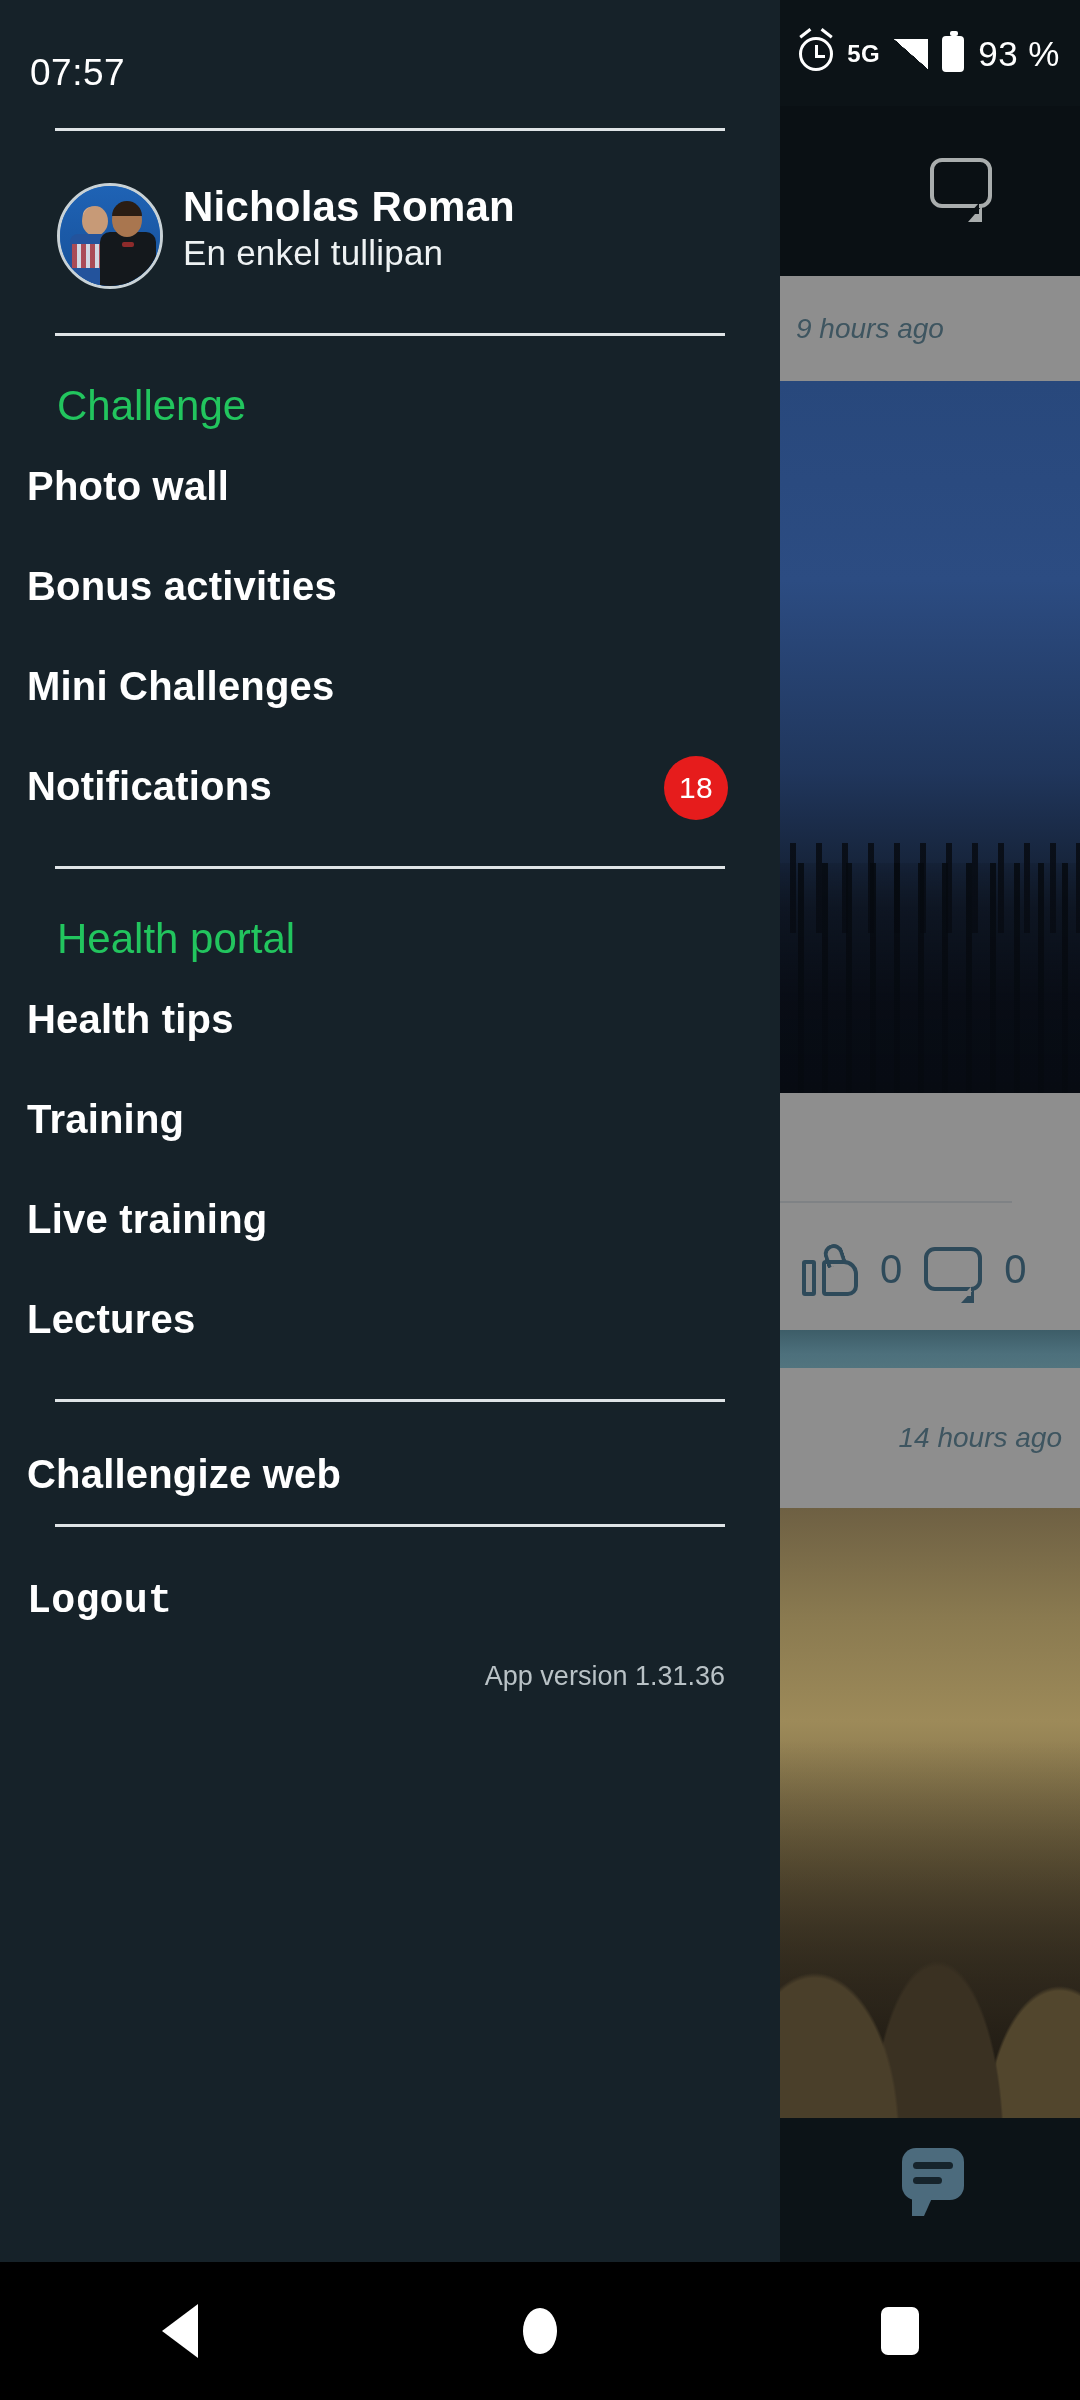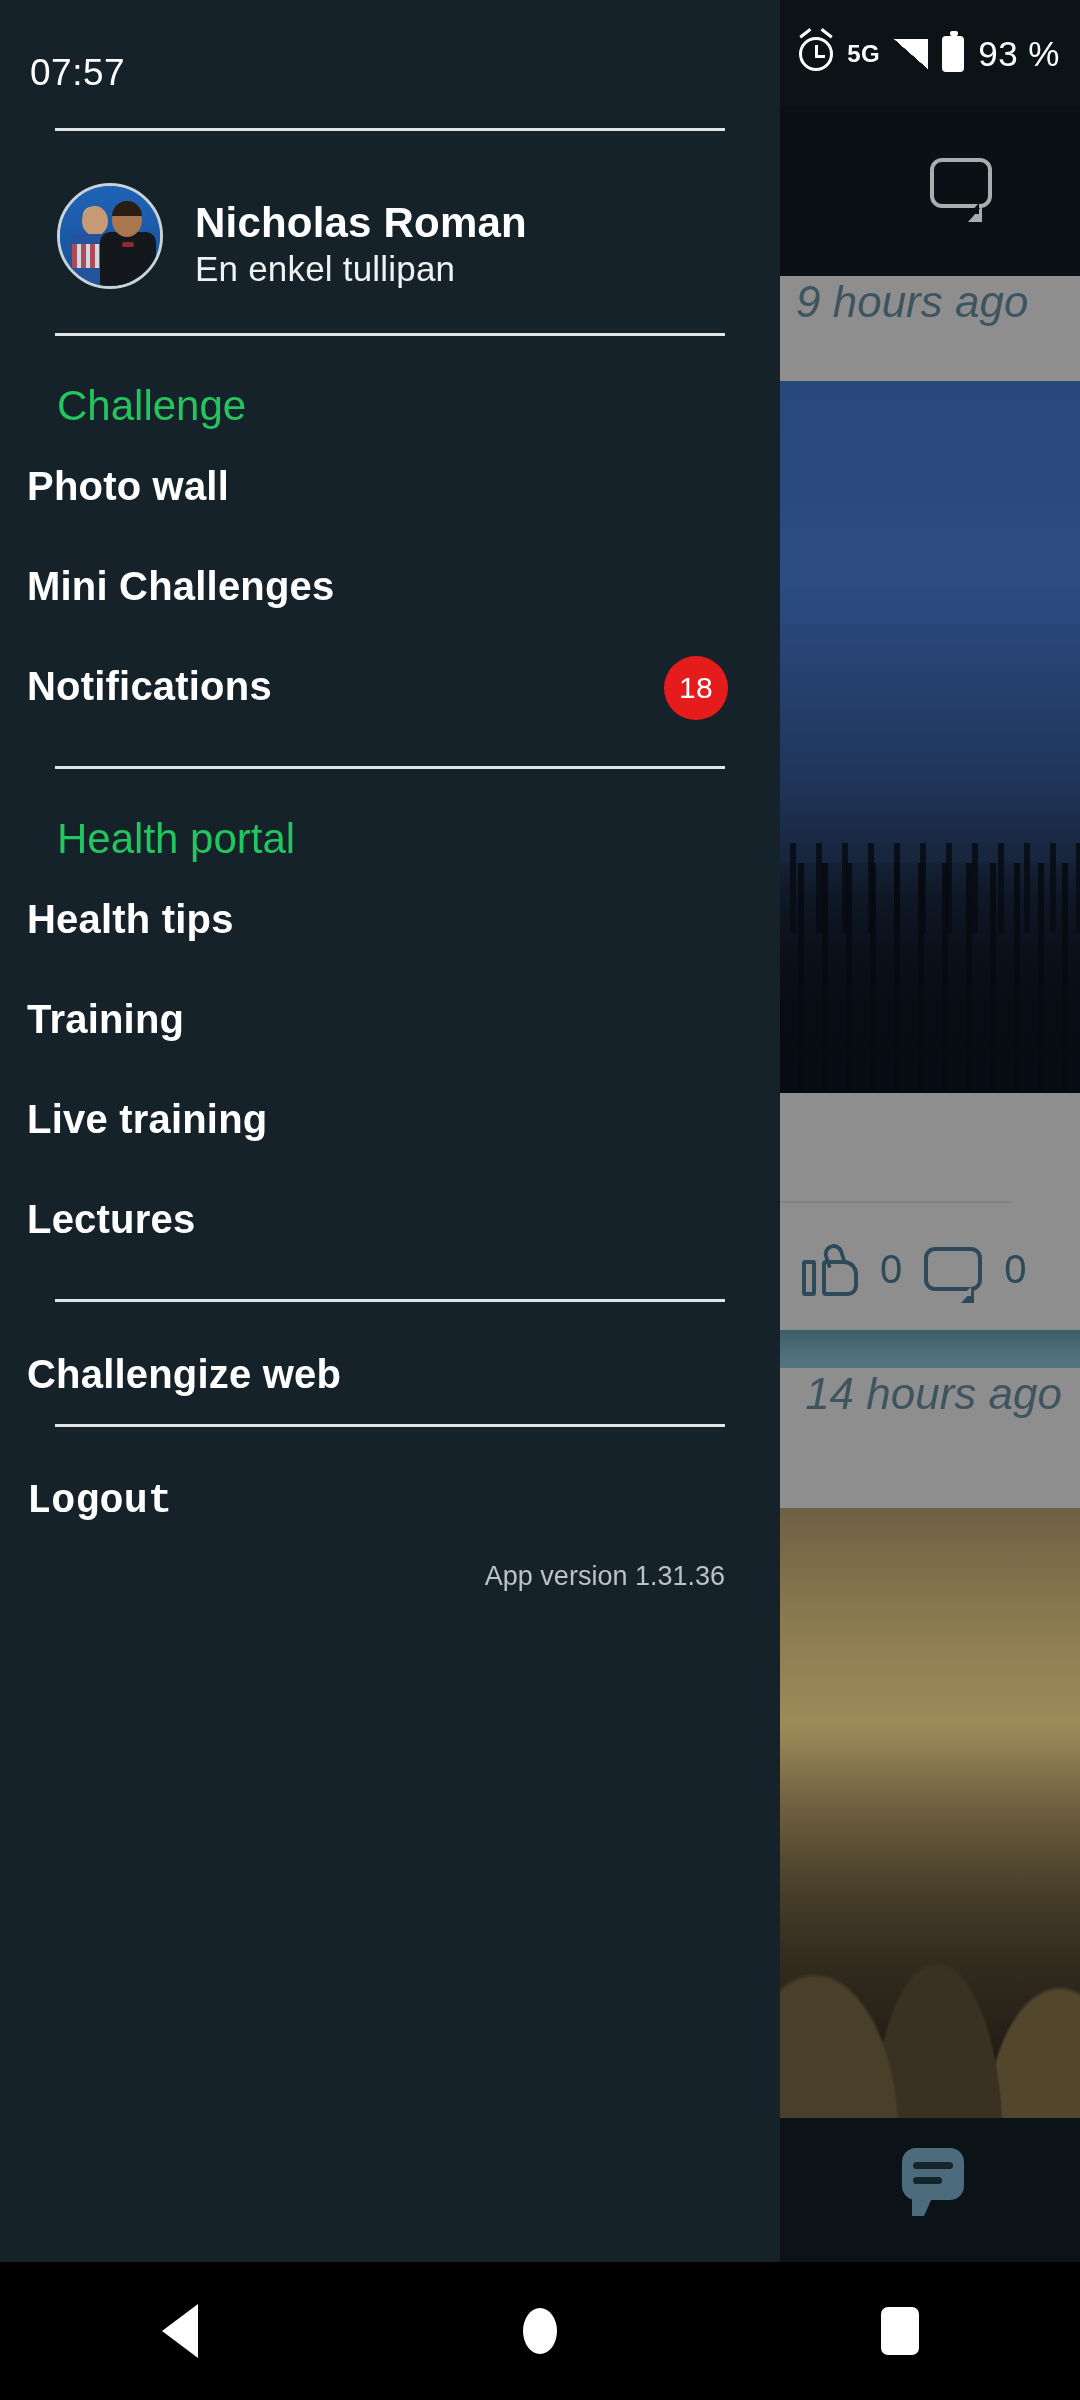--- a/index.html
+++ b/index.html
@@ -47,22 +47,22 @@
     width:0; height:0;
     border-left:5px solid transparent;
     border-right:10px solid #0a1014;
     border-top:11px solid transparent;
     z-index:2;
   }
 
   .ts-band {
     position:absolute; background:#8e8e8e;
     color:#3e5560; font-style:italic;
-    font-size:44px; line-height:1.2;
-    display:flex; 
+    font-size:28px; line-height:1.2;
+    display:flex; align-items:center;
     padding-right:18px;
   }
   #ts1 { left:780px; top:276px; width:300px; height:105px; justify-content:flex-start; padding-left:16px;}
   #ts2 { left:780px; top:1368px; width:300px; height:140px; justify-content:flex-end; text-align:right; }
   #ts2 .tstext { text-align:right; }
 
   .photo {
     position:absolute; left:780px; width:300px; overflow:hidden;
   }
   #photo1 {
@@ -241,21 +241,21 @@
 
   
   #drawer{
     position:absolute; left:0; top:0; width:780px; height:2262px;
     background:#162229; z-index:30;
   }
   .hr{
     height:3px; background:#dfe4e6; margin:0 55px;
   }
   #profile{
-    display:flex; align-items:flex-end; gap:32px;
+    display:flex; align-items:flex-start; gap:20px;
     padding:52px 0 44px 57px;
   }
   #avatar{
     width:106px;height:106px;border-radius:50%;
     border:3px solid #c9d2d6;
     overflow:hidden; position:relative; flex:0 0 auto;
     background:#1b64b8;
   }
   #avatar .poster{
     position:absolute;left:0;top:0;width:100%;height:100%;
@@ -428,20 +428,23 @@
     </div>
 
     <div class="hr"></div>
 
     <div class="section-head">Challenge</div>
 
     <div class="menu-item">
       <span>Photo wall</span>
     </div>
     <div class="menu-item">
+      <span>Bonus activities</span>
+    </div>
+    <div class="menu-item">
       <span>Mini Challenges</span>
     </div>
     <div class="menu-item">
       <span>Notifications</span>
       <span class="badge">18</span>
     </div>
 
     <div class="gap-m"></div>
     <div class="hr"></div>
 

